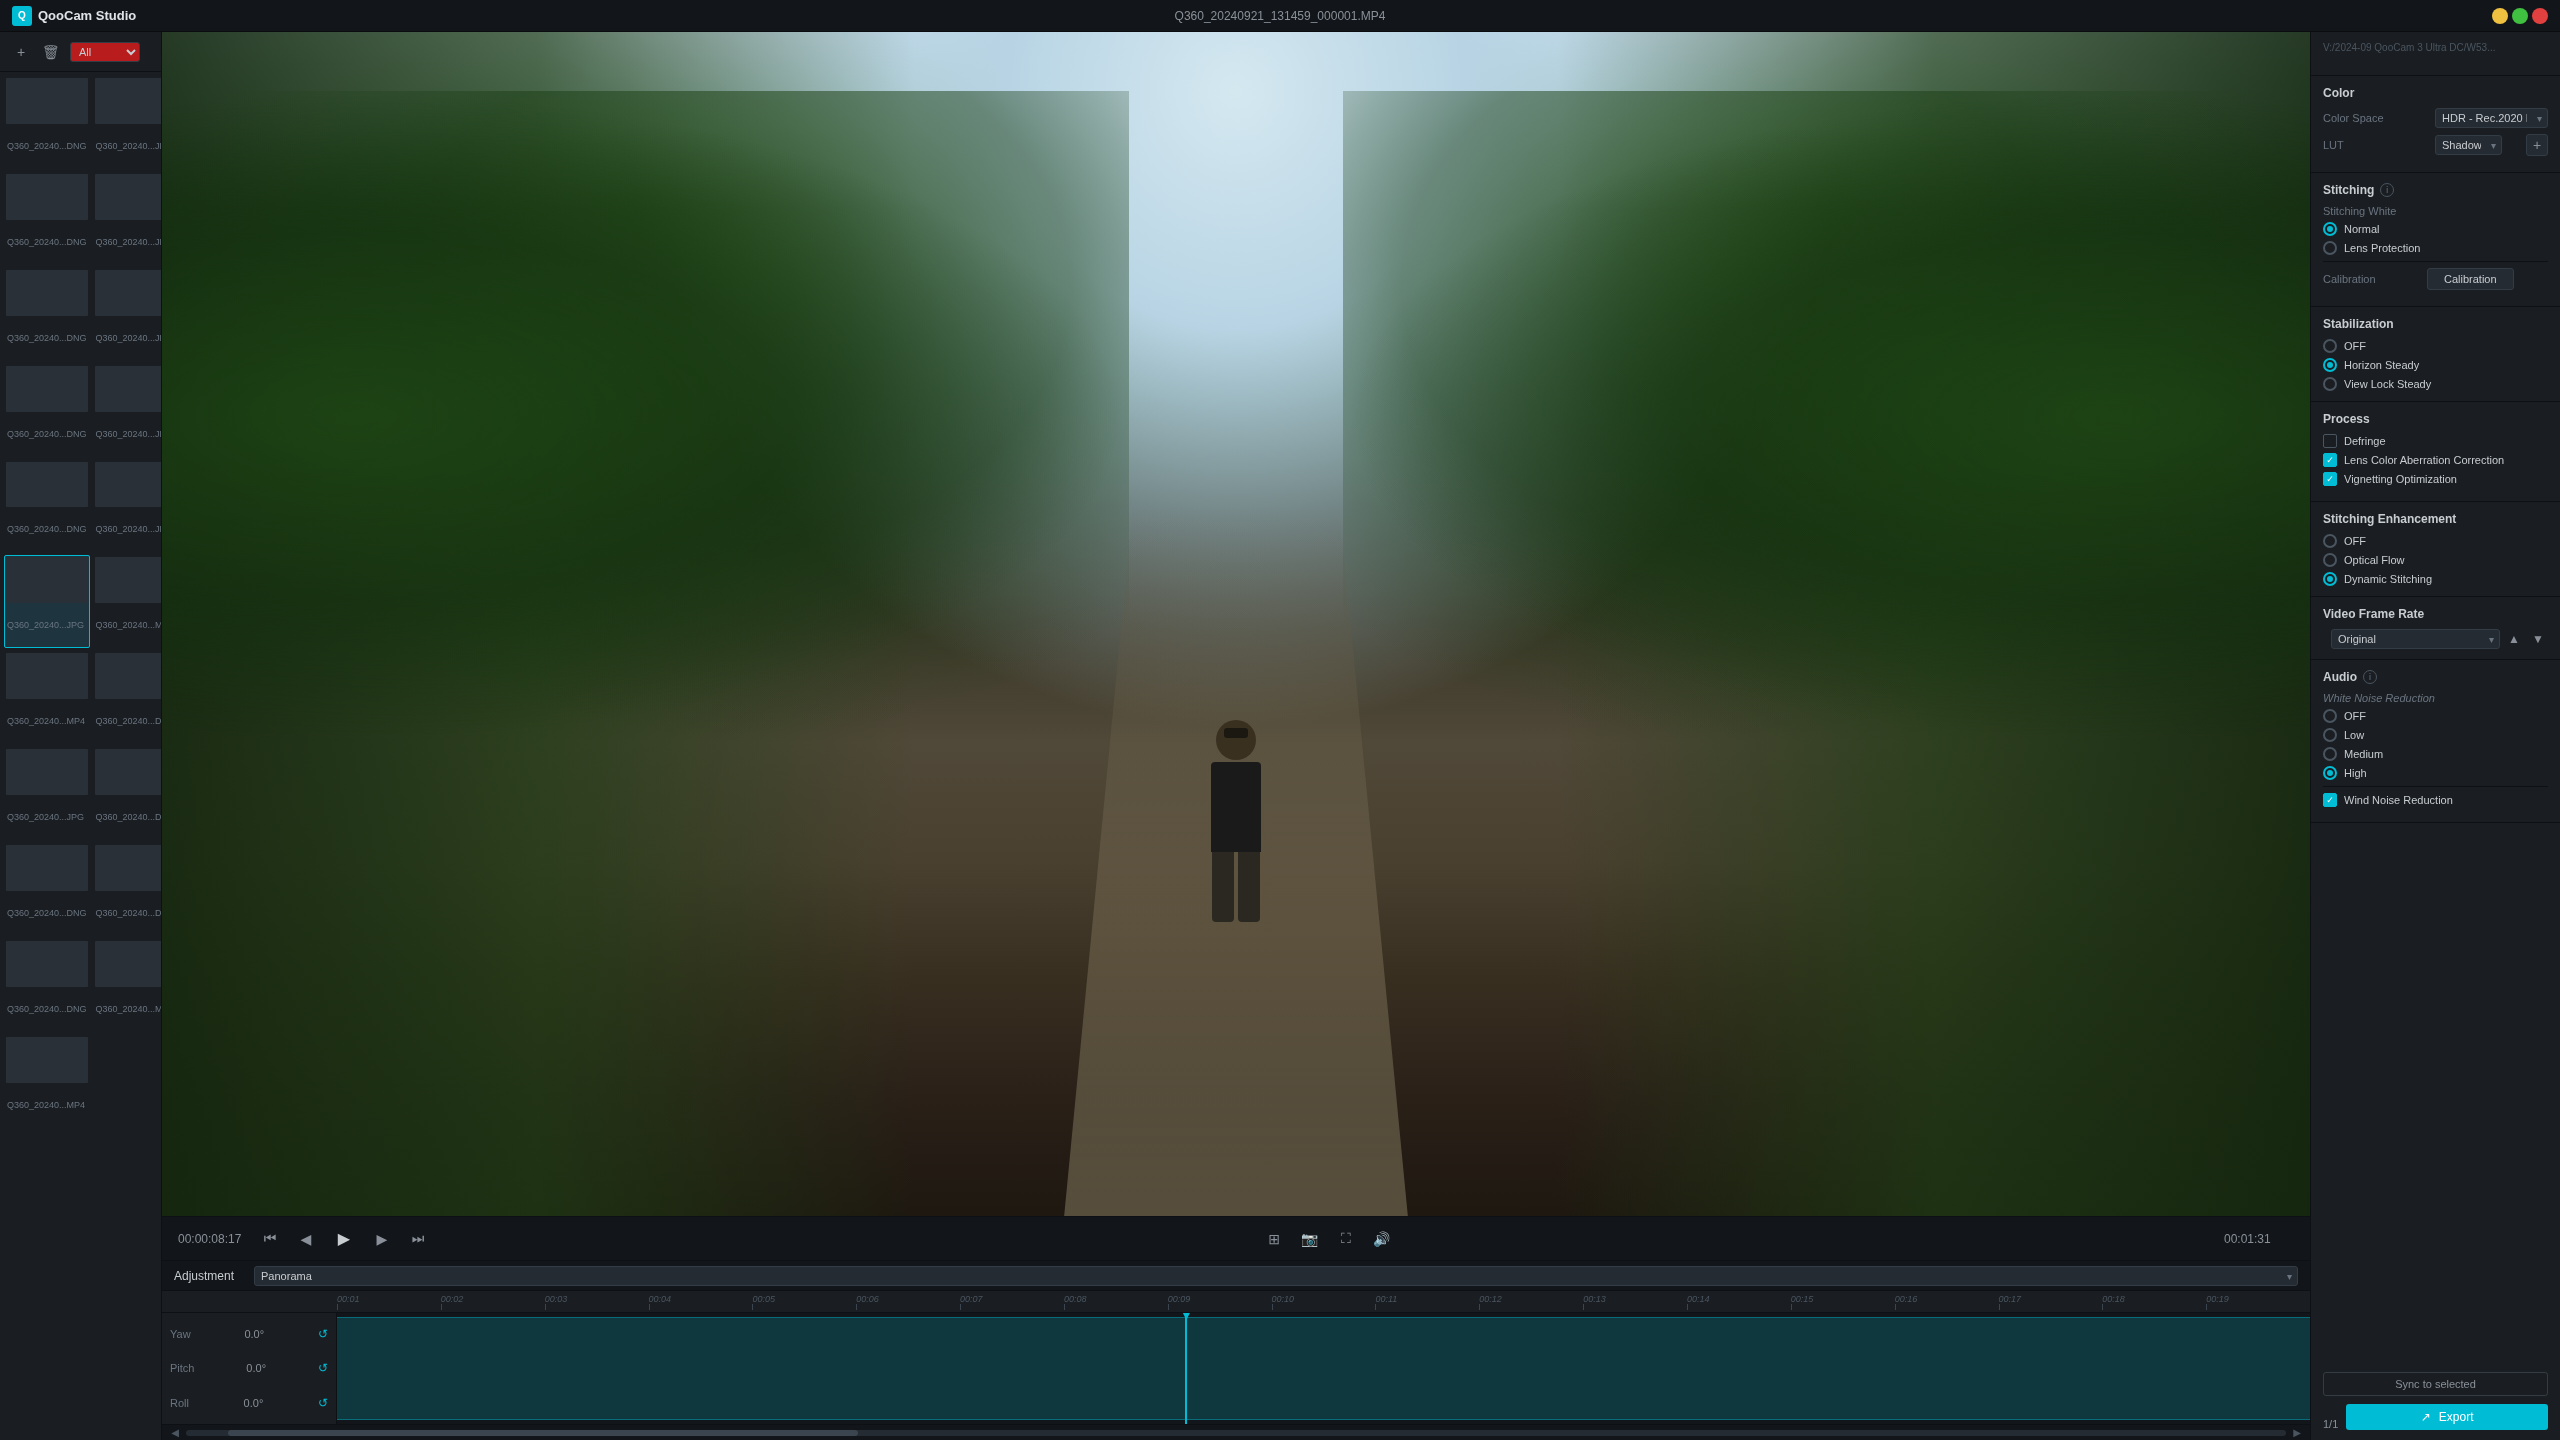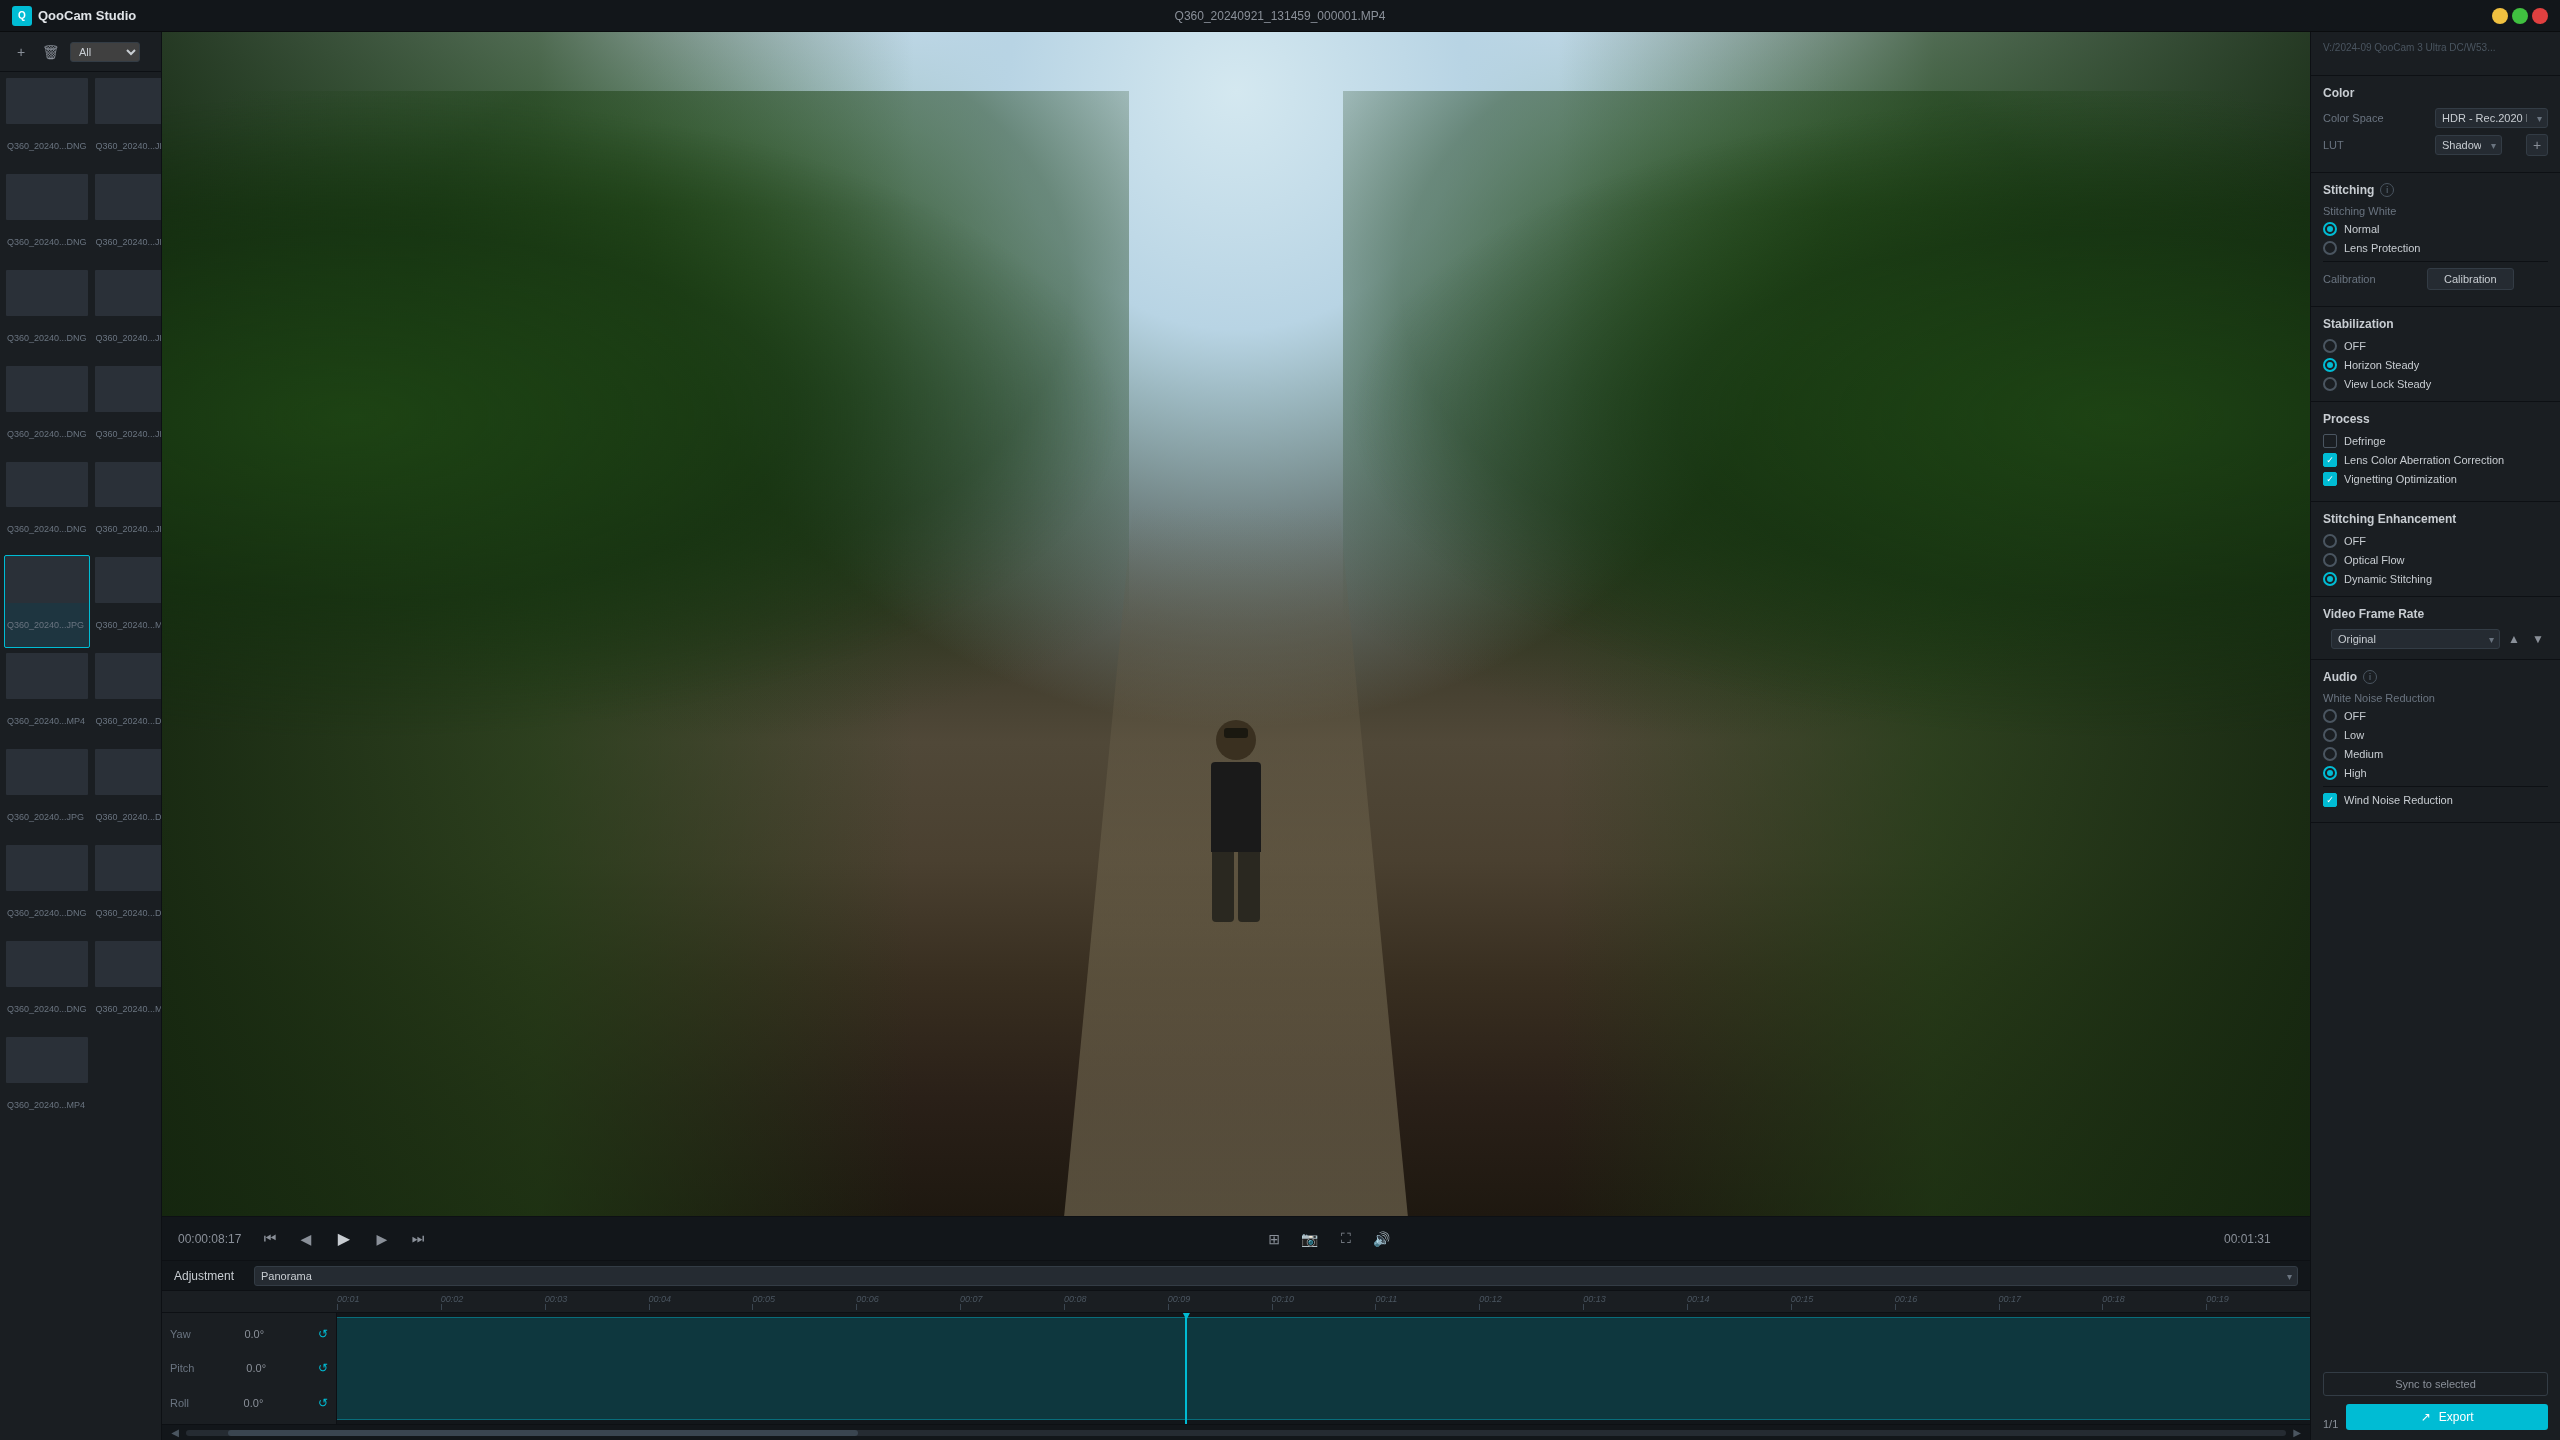--- a/index.html
+++ b/index.html
@@ -87,21 +87,21 @@
       border-bottom: 1px solid #0d1014;
     }
     #file-sidebar .sidebar-toolbar .icon-btn {
       width: 22px; height: 22px;
       display: flex; align-items: center; justify-content: center;
       cursor: pointer;
       color: #8a9099;
       font-size: 14px;
     }
     .filter-select {
-      background: #404040;
+      background: #b91c1c;
       border: 1px solid #333c45;
       color: #c8cdd2;
       font-size: 11px;
       padding: 2px 4px;
       border-radius: 3px;
       cursor: pointer;
       width: 70px;
     }
 
     #file-grid {
@@ -1121,21 +1121,21 @@
         <div class="ctrl-btn" style="width:20px;height:20px;font-size:12px;">▲</div>
         <div class="ctrl-btn" style="width:20px;height:20px;font-size:12px;">▼</div>
       </div>
     </div>
 
     <div class="panel-section">
       <div class="panel-section-title">
         <span>Audio</span>
         <div class="info-icon">i</div>
       </div>
-      <div class="panel-row-label" style="margin-bottom:5px;">White Noise Reduction</div>
+      <div class="panel-row-label" style="margin-bottom:5px;font-style:italic;">White Noise Reduction</div>
       <div class="radio-group">
         <div class="radio-item">
           <div class="radio-dot"></div>
           <span class="radio-label">OFF</span>
         </div>
         <div class="radio-item">
           <div class="radio-dot"></div>
           <span class="radio-label">Low</span>
         </div>
         <div class="radio-item">

